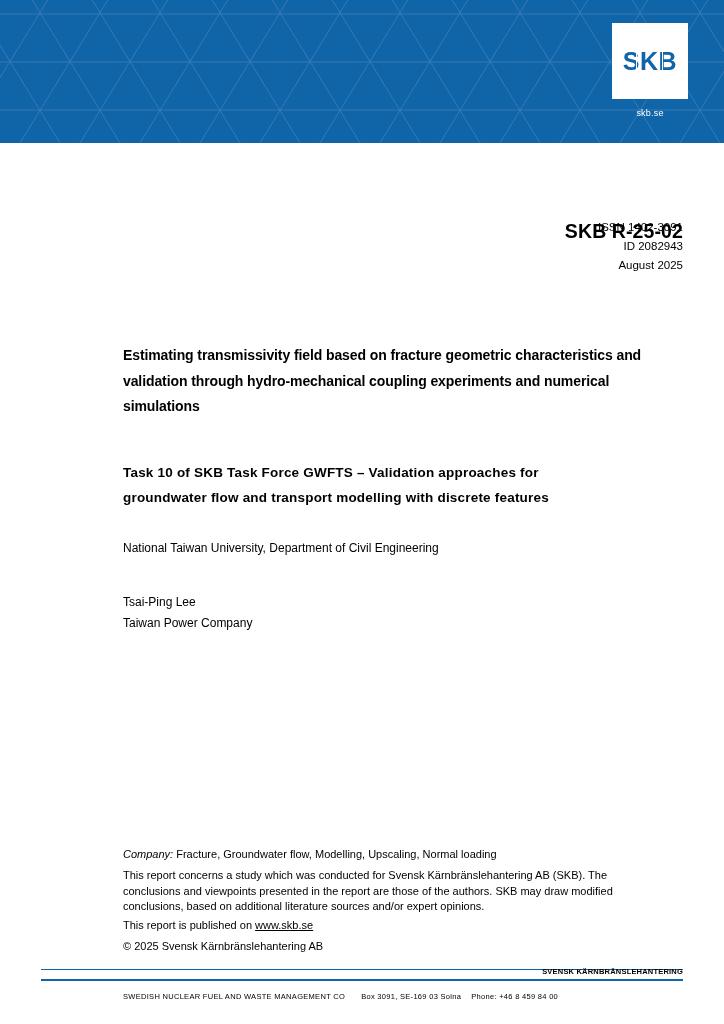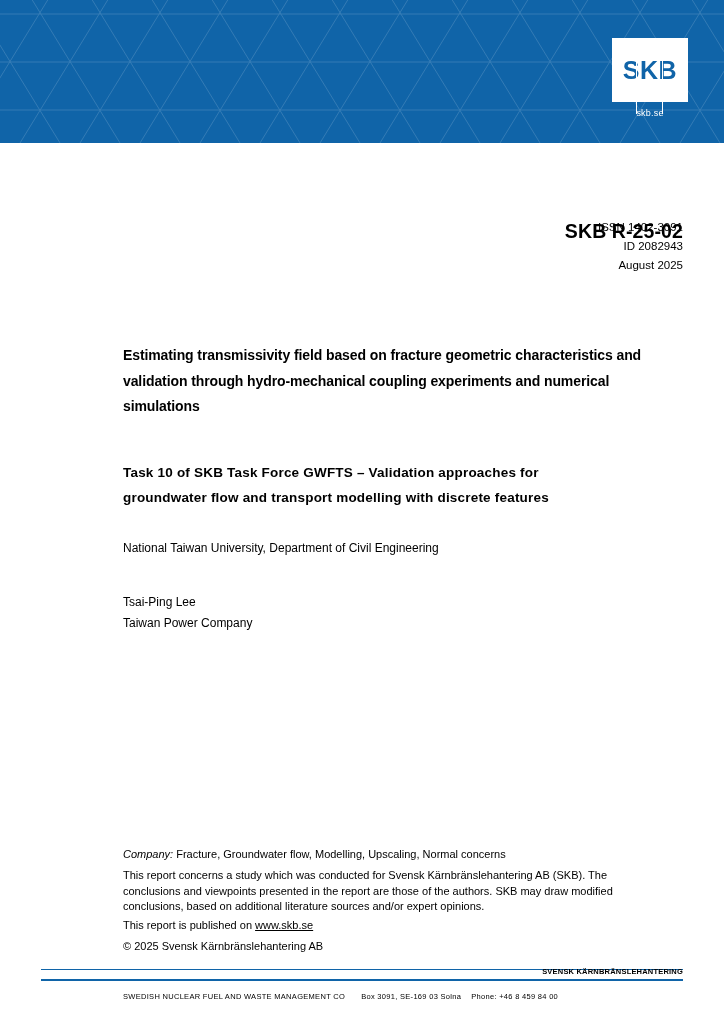--- a/index.html
+++ b/index.html
@@ -27,23 +27,23 @@
     overflow: hidden;
   }
   .header-band .pattern {
     position: absolute;
     left: 0; top: 0; right: 0; bottom: 0;
     opacity: 0.30;
   }
   .logo-box {
     position: absolute;
     right: 36px;
-    top: 38px;
+    top: 23px;
     width: 76px;
-    height: 64px;
+    height: 76px;
     background: #ffffff;
     display: flex;
     align-items: center;
     justify-content: center;
   }
   .logo-box .logo-text {
     font-family: "Liberation Sans", sans-serif;
     font-weight: bold;
     font-size: 25px;
     letter-spacing: 0.5px;
@@ -243,21 +243,21 @@
 
 <div class="authors">
   <div>National Taiwan University, Department of Civil Engineering</div>
 </div>
 <div class="authors-2">
   <div>Tsai-Ping Lee</div>
   <div>Taiwan Power Company</div>
 </div>
 
 <div class="keywords">
-  <span class="kw-label">Company:</span><span> Fracture, Groundwater flow, Modelling, Upscaling, Normal concerns</span>
+  <span class="kw-label">Company:</span><span> Fracture, Groundwater flow, Modelling, Upscaling, Normal loading</span>
 </div>
 <div class="disclaimer">This report concerns a study which was conducted for Svensk Kärnbränslehantering AB (SKB). The conclusions and viewpoints presented in the report are those of the authors. SKB may draw modified conclusions, based on additional literature sources and/or expert opinions.</div>
 <div class="published">
   <span>This report is published on </span><span class="link">www.skb.se</span>
 </div>
 <div class="copyright">© 2025 Svensk Kärnbränslehantering AB</div>
 
 <div class="rule-thin"></div>
 <div class="org-name">SVENSK KÄRNBRÄNSLEHANTERING</div>
 <div class="rule-thick"></div>

